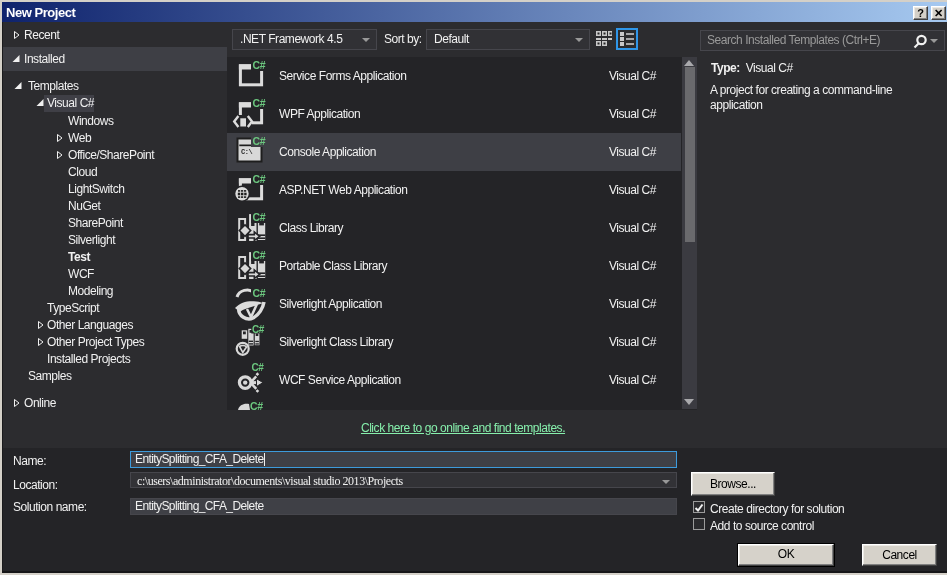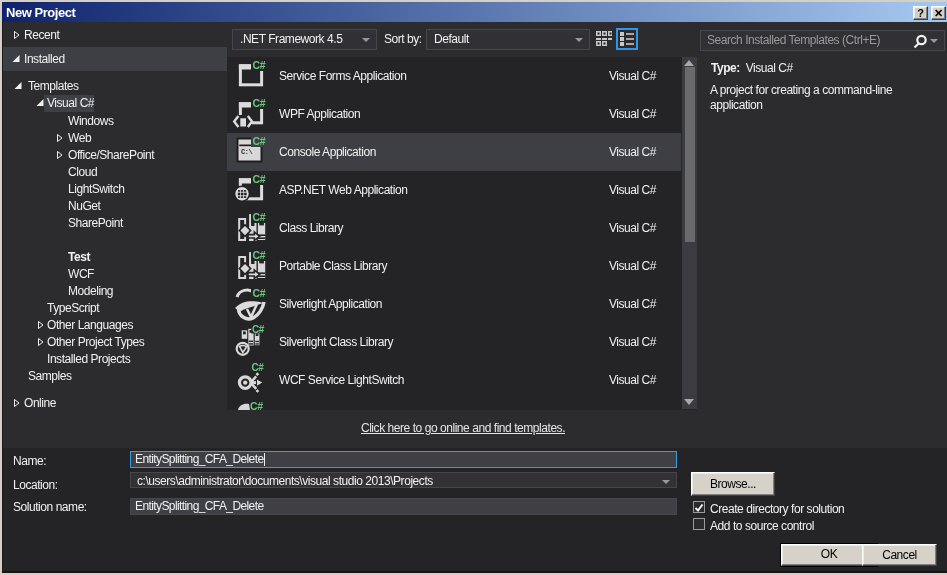--- a/index.html
+++ b/index.html
@@ -39,21 +39,21 @@
   
   #search { left:698px; top:8px; width:245px; height:21px; background:#313135; border:1px solid #46464C; color:#999999; line-height:19px; }
   
   .fld { position:absolute; background:#3F4046; border:1px solid #46464C; color:#F1F1F1; line-height:15px; }
   .btn { position:absolute; background:#D6D2CA; color:#000;
     border-top:1px solid #FFFFFF; border-left:1px solid #FFFFFF;
     border-right:1px solid #404040; border-bottom:1px solid #404040;
     box-shadow:inset -1px -1px 0 #808080, inset 1px 1px 0 #ECEAE5;
     text-align:center; }
   .cb { position:absolute; width:12px; height:12px; background:#2A2A2D; border:1px solid #9B9B9B; }
-  a.link { color:#e5e5e5; }
+  a.link { color:#86efac; }
   #edgeL { left:2px; top:22px; width:1px; height:549px; background:#1A1A1C; z-index:5; }
   #edgeB { left:2px; top:571px; width:945px; height:2px; background:#161618; z-index:5; }
 </style>
 </head>
 <body>
   <div id="edgeL" class="abs"></div>
   <div id="edgeB" class="abs"></div>
   <div id="titlebar" class="abs">
     <span class="cap">New Project</span>
     <div class="titbtn" style="right:19px;">?</div>
@@ -106,20 +106,23 @@
         <span style="position:absolute;left:66px;">Cloud</span>
       </div>
       <div class="trow" style="top:159px;">
         <span style="position:absolute;left:66px;">LightSwitch</span>
       </div>
       <div class="trow" style="top:176px;">
         <span style="position:absolute;left:66px;">NuGet</span>
       </div>
       <div class="trow" style="top:193px;">
         <span style="position:absolute;left:66px;">SharePoint</span>
+      </div>
+      <div class="trow" style="top:210px;">
+        <span style="position:absolute;left:66px;">Silverlight</span>
       </div>
       <div class="trow" style="top:227px;">
         <span style="position:absolute;left:66px;font-weight:bold;">Test</span>
       </div>
       <div class="trow" style="top:244px;">
         <span style="position:absolute;left:66px;">WCF</span>
       </div>
       <div class="trow" style="top:261px;">
         <span style="position:absolute;left:66px;">Modeling</span>
       </div>
@@ -328,21 +331,21 @@
             <circle cx="9.2" cy="18.6" r="2.2" fill="#D8D8D8"></circle>
             <path d="M15.5,17.5 L20.5,12" stroke="#D8D8D8" stroke-width="2.6" fill="none"></path>
             <rect x="19.6" y="8.4" width="3.6" height="3.6" transform="rotate(45 21.4 10.2)" fill="#D8D8D8" stroke="#242427" stroke-width="1"></rect>
             <path d="M15,18.6 L21,18.6" stroke="#D8D8D8" stroke-width="3" fill="none"></path>
             <path d="M20.5,14.7 L27,18.6 L20.5,22.5 Z" fill="#D8D8D8" stroke="#242427" stroke-width="1"></path>
             <path d="M15.5,19.7 L20.5,25.2" stroke="#D8D8D8" stroke-width="2.6" fill="none"></path>
             <rect x="19.6" y="25.2" width="3.6" height="3.6" transform="rotate(45 21.4 27)" fill="#D8D8D8" stroke="#242427" stroke-width="1"></rect>
             <rect x="14" y="-2" width="14" height="10" fill="#242427"></rect>
             <text x="15.5" y="7" font-family="Liberation Sans, sans-serif" font-size="10" font-weight="bold" fill="#6CC77F">C#</text>
           </svg></span>
-        <span class="lname">WCF Service LightSwitch</span>
+        <span class="lname">WCF Service Application</span>
         <span class="llang">Visual C#</span>
       </div>
       <div class="lrow" style="top:342px;height:11px;overflow:hidden;">
         <svg style="position:absolute;left:9px;top:2px;" width="40" height="9" viewBox="0 0 40 9">
           <path d="M2,9 C3,4 8,2 13,3 L14,9 Z" fill="#D8D8D8"></path>
           <text x="14" y="9" font-family="Liberation Sans, sans-serif" font-size="10.5" font-weight="bold" fill="#6CC77F">C#</text>
         </svg>
       </div>
       <div id="sbar">
         <span class="sarrow" style="top:3px;border-bottom:6px solid #A9A9AC;"></span>
@@ -366,29 +369,29 @@
 
     <div class="abs" style="left:0; top:426px; width:945px; height:125px; background:#242427;"></div>
 
     <div class="abs" style="left:11px; top:432px;">Name:</div>
     <div class="abs" style="left:11px; top:456px;">Location:</div>
     <div class="abs" style="left:11px; top:478px;">Solution name:</div>
     <div class="fld" style="left:128px; top:429px; width:547px; height:17px; border-color:#3D9BDC;">
       <span style="position:absolute;left:4px;letter-spacing:-0.6px;">EntitySplitting_CFA_Delete</span>
       <span style="position:absolute;left:133px;top:1px;width:1px;height:13px;background:#F1F1F1;"></span>
     </div>
-    <div class="fld" style="left:128px; top:450px; width:547px; height:16px; line-height:17px; background:#323236;">
+    <div class="fld" style="left:128px; top:450px; width:547px; height:16px; line-height:17px; background:#323236;font-family:Liberation Serif, serif;">
       <span style="position:absolute;left:6px;">c:\users\administrator\documents\visual studio 2013\Projects</span>
       <span style="position:absolute;right:6px;top:7px;width:0;height:0;border-left:4px solid transparent;border-right:4px solid transparent;border-top:4px solid #999;"></span>
     </div>
     <div class="fld" style="left:128px; top:476px; width:547px; height:17px;">
       <span style="position:absolute;left:4px;letter-spacing:-0.6px;">EntitySplitting_CFA_Delete</span>
     </div>
     <div class="btn" style="left:689px; top:450px; width:84px; height:24px; line-height:22px;">Browse...</div>
     <div class="cb" style="left:691px; top:479px;"><svg width="10" height="10" viewBox="0 0 10 10">
         <path d="M1.5,5 L4,7.5 L8.5,1.5" fill="none" stroke="#F1F1F1" stroke-width="2"></path>
       </svg></div>
     <div class="abs" style="left:708px; top:480px;">Create directory for solution</div>
     <div class="cb" style="left:691px; top:496px;"></div>
     <div class="abs" style="left:708px; top:497px;">Add to source control</div>
-    <div class="btn" style="left:779px; top:522px; width:96px; height:22px; line-height:18px; outline:1px solid #000;">OK</div>
+    <div class="btn" style="left:736px; top:522px; width:96px; height:22px; line-height:18px; outline:1px solid #000;">OK</div>
     <div class="btn" style="left:860px; top:522px; width:75px; height:22px; line-height:20px;">Cancel</div>
   </div>
 
 </body></html>

